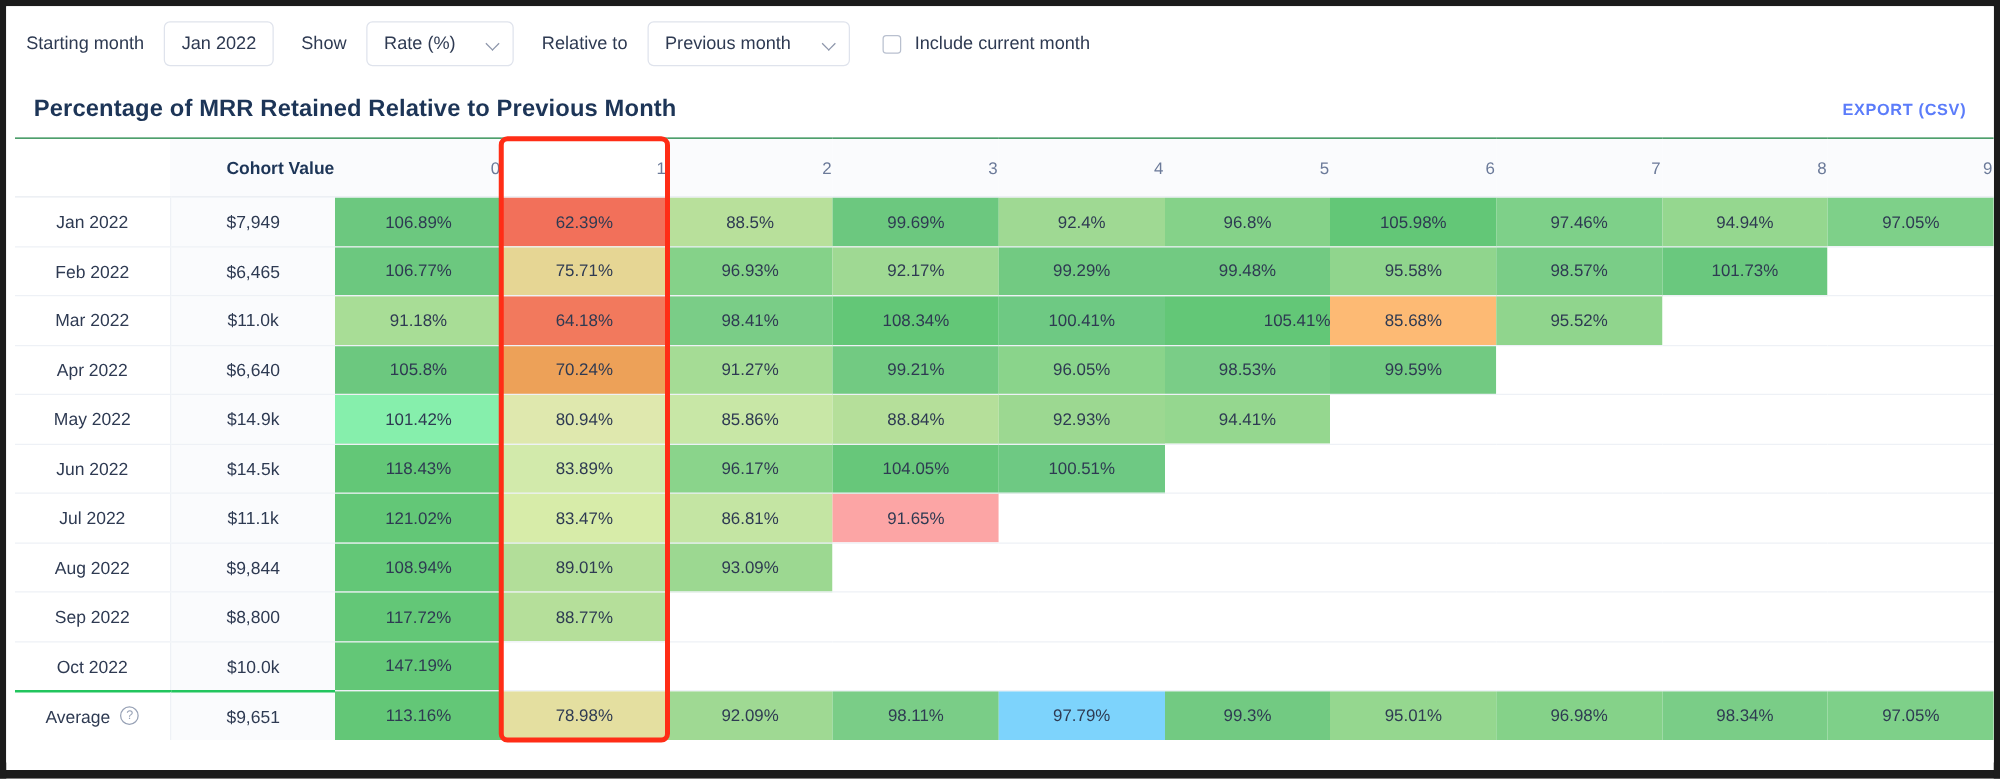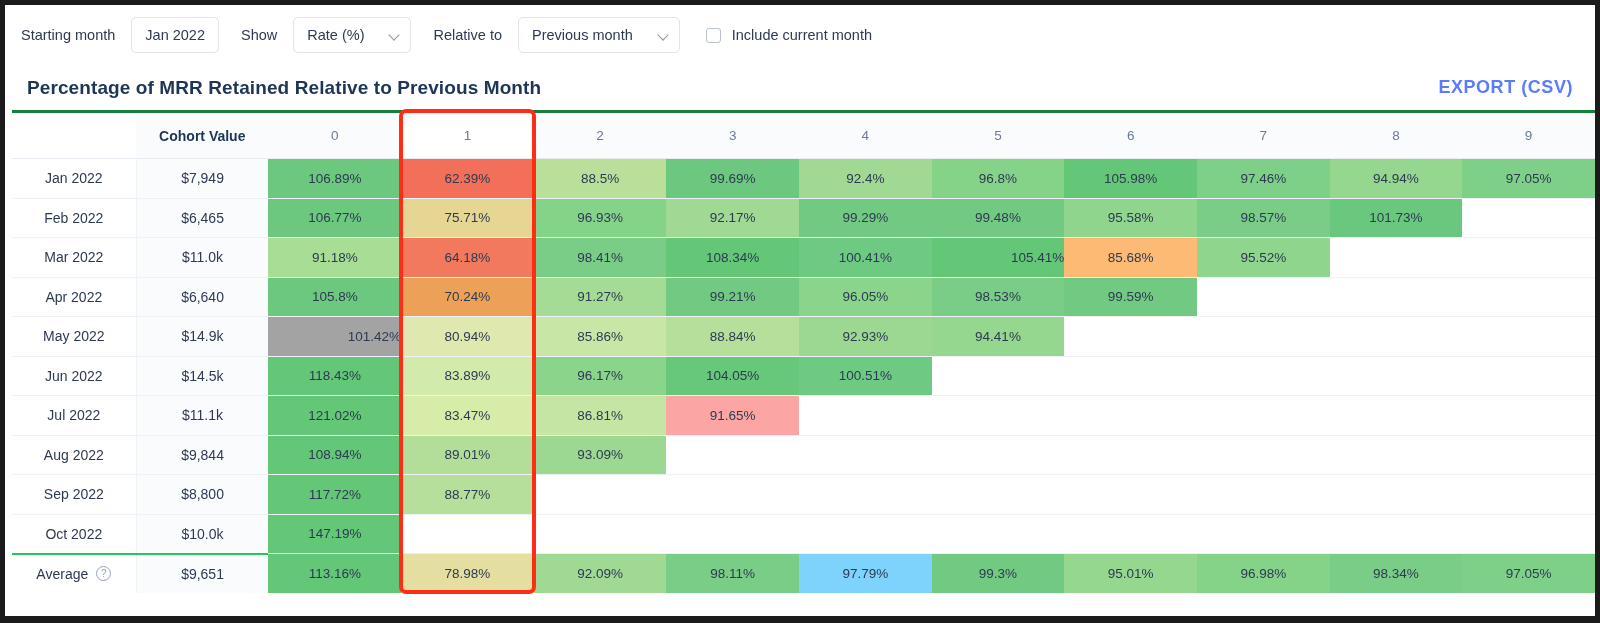--- a/index.html
+++ b/index.html
@@ -93,21 +93,21 @@
     justify-content: space-between;
     padding: 0 22px 0 22px;
   }
   .title {
     font-size: 19px;
     font-weight: bold;
     color: #1d3557;
     letter-spacing: 0.1px;
   }
   .export {
-    font-size: 18px;
+    font-size: 13px;
     font-weight: bold;
     color: #5b7cfa;
     letter-spacing: 0.55px;
     cursor: pointer;
   }
 
   
   .tablewrap {
     position: relative;
     margin-left: 7px;
@@ -122,23 +122,23 @@
   }
   table.cohort col.c-label { width: 121px; }
   table.cohort col.c-value { width: 129px; }
   table.cohort col.c-n { width: 129.3px; }
 
   table.cohort thead th {
     height: 47px;
     font-weight: normal;
     color: #6b7a99;
     background: #fafbfd;
-    border-top: 3px solid #15803d;
+    border-top: 1px solid #15803d;
     border-bottom: 1px solid #e8ebf1;
-    text-align: center;
+    text-align: right;
     font-size: 13.5px;
   }
   table.cohort thead th.h-label { background: #ffffff; }
   table.cohort thead th.h-value {
     color: #1d3557;
     font-weight: bold;
     font-size: 14px;
   }
 
   table.cohort td {
@@ -324,21 +324,21 @@
               <td class="cell" style="background: rgb(138, 212, 139);">96.05%</td>
               <td class="cell" style="background: rgb(122, 205, 135);">98.53%</td>
               <td class="cell" style="background: rgb(114, 202, 130);">99.59%</td>
               <td class="empty"></td>
               <td class="empty"></td>
               <td class="empty"></td>
             </tr>
             <tr>
               <td class="lbl">May 2022</td>
               <td class="val">$14.9k</td>
-              <td class="cell" style="background: #a3a3a3; text-align: right;">101.42%</td>
+              <td class="cell" style="background: #86efac;">101.42%</td>
               <td class="cell" style="background: rgb(223, 232, 174);">80.94%</td>
               <td class="cell" style="background: rgb(200, 231, 166);">85.86%</td>
               <td class="cell" style="background: rgb(181, 223, 154);">88.84%</td>
               <td class="cell" style="background: rgb(156, 216, 145);">92.93%</td>
               <td class="cell" style="background: rgb(149, 215, 143);">94.41%</td>
               <td class="empty"></td>
               <td class="empty"></td>
               <td class="empty"></td>
               <td class="empty"></td>
             </tr>

